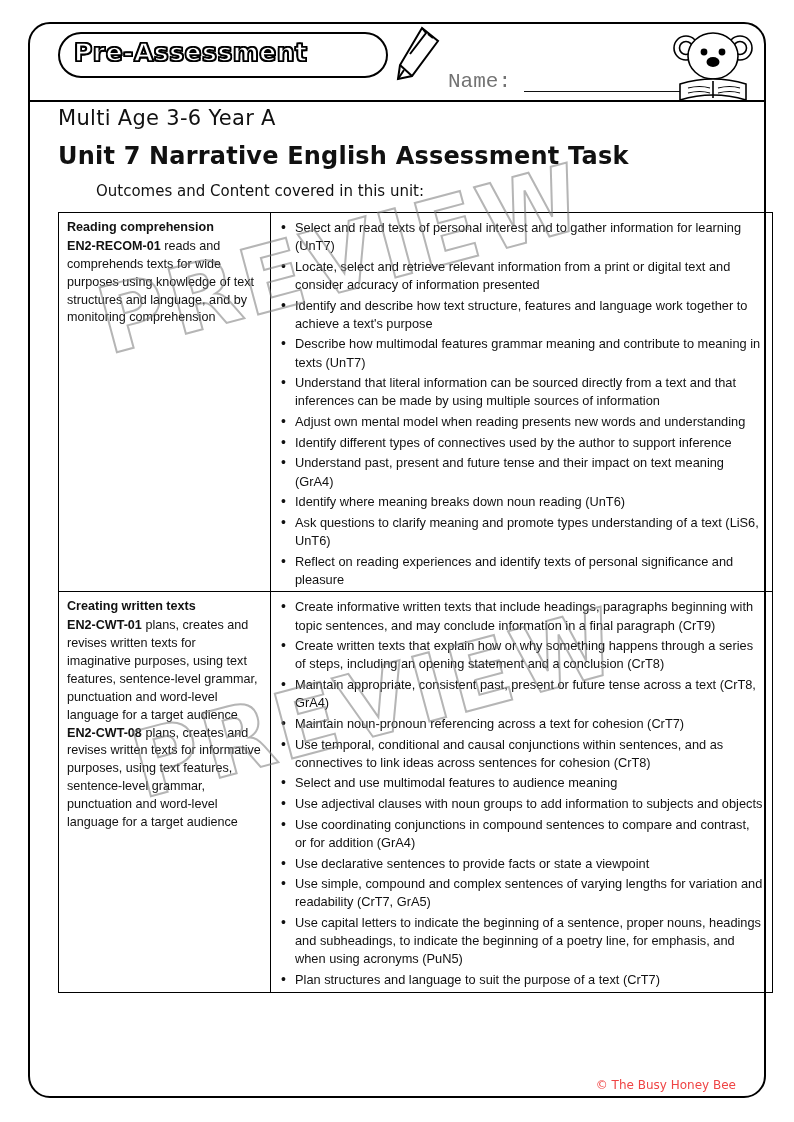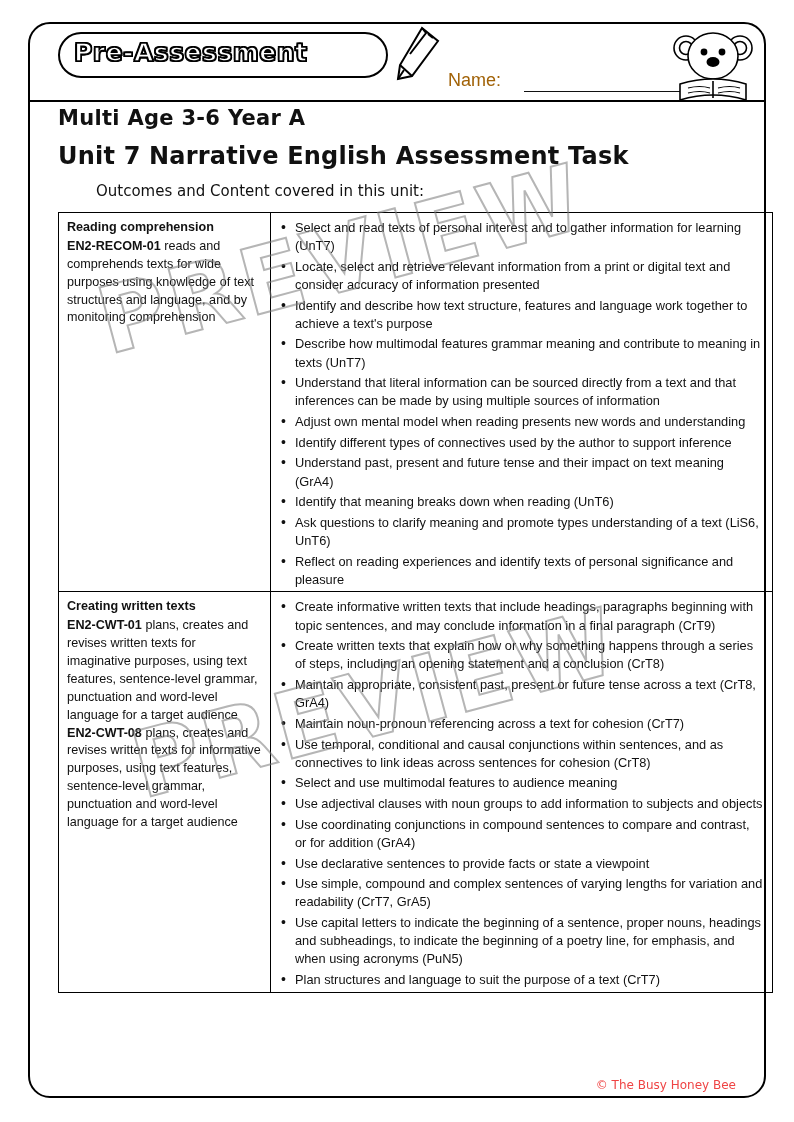--- a/index.html
+++ b/index.html
@@ -69,23 +69,23 @@
     top: 24px;
     width: 54px;
     height: 62px;
   }
 
   
   .name-label {
     position: absolute;
     left: 448px;
     top: 70px;
-    font-family: Liberation Sans, sans-serif;
-    font-size: 18px;
-    color: #a16207;
+    font-family: Liberation Mono, monospace;
+    font-size: 21px;
+    color: #737373;
   }
   .name-rule {
     position: absolute;
     left: 524px;
     top: 91px;
     width: 222px;
     height: 0;
     border-bottom: 1.5px solid #111;
   }
 
@@ -107,21 +107,21 @@
     border-bottom: 2px solid #000;
   }
 
   h1.doc-title {
     position: absolute;
     left: 58px;
     top: 106px;
     margin: 0;
     font-family: "DejaVu Sans", sans-serif;
     font-size: 21px;
-    font-weight: bold;
+    font-weight: normal;
     letter-spacing: 0.3px;
   }
   h2.doc-subtitle {
     position: absolute;
     left: 58px;
     top: 142px;
     margin: 0;
     font-family: "DejaVu Sans", sans-serif;
     font-size: 24px;
     font-weight: bold;
@@ -272,21 +272,21 @@
         <td class="col-content">
           <ul class="content-list">
             <li>Select and read texts of personal interest and to gather information for learning (UnT7)</li>
             <li>Locate, select and retrieve relevant information from a print or digital text and consider accuracy of information presented</li>
             <li>Identify and describe how text structure, features and language work together to achieve a text's purpose</li>
             <li>Describe how multimodal features grammar meaning and contribute to meaning in texts (UnT7)</li>
             <li>Understand that literal information can be sourced directly from a text and that inferences can be made by using multiple sources of information</li>
             <li>Adjust own mental model when reading presents new words and understanding</li>
             <li>Identify different types of connectives used by the author to support inference</li>
             <li>Understand past, present and future tense and their impact on text meaning (GrA4)</li>
-            <li>Identify that meaning breaks down when reading (UnT6)</li>
+            <li>Identify where meaning breaks down noun reading (UnT6)</li>
             <li>Ask questions to clarify meaning and promote types understanding of a text (LiS6, UnT6)</li>
             <li>Reflect on reading experiences and identify texts of personal significance and pleasure</li>
           </ul>
         </td>
       </tr>
       <tr>
         <td class="col-outcome">
           <span class="outcome-head">Creating written texts</span>
           <span class="code">EN2-CWT-01</span>
           <span>plans, creates and revises written texts for imaginative purposes, using text features, sentence-level grammar, punctuation and word-level language for a target audience</span>

